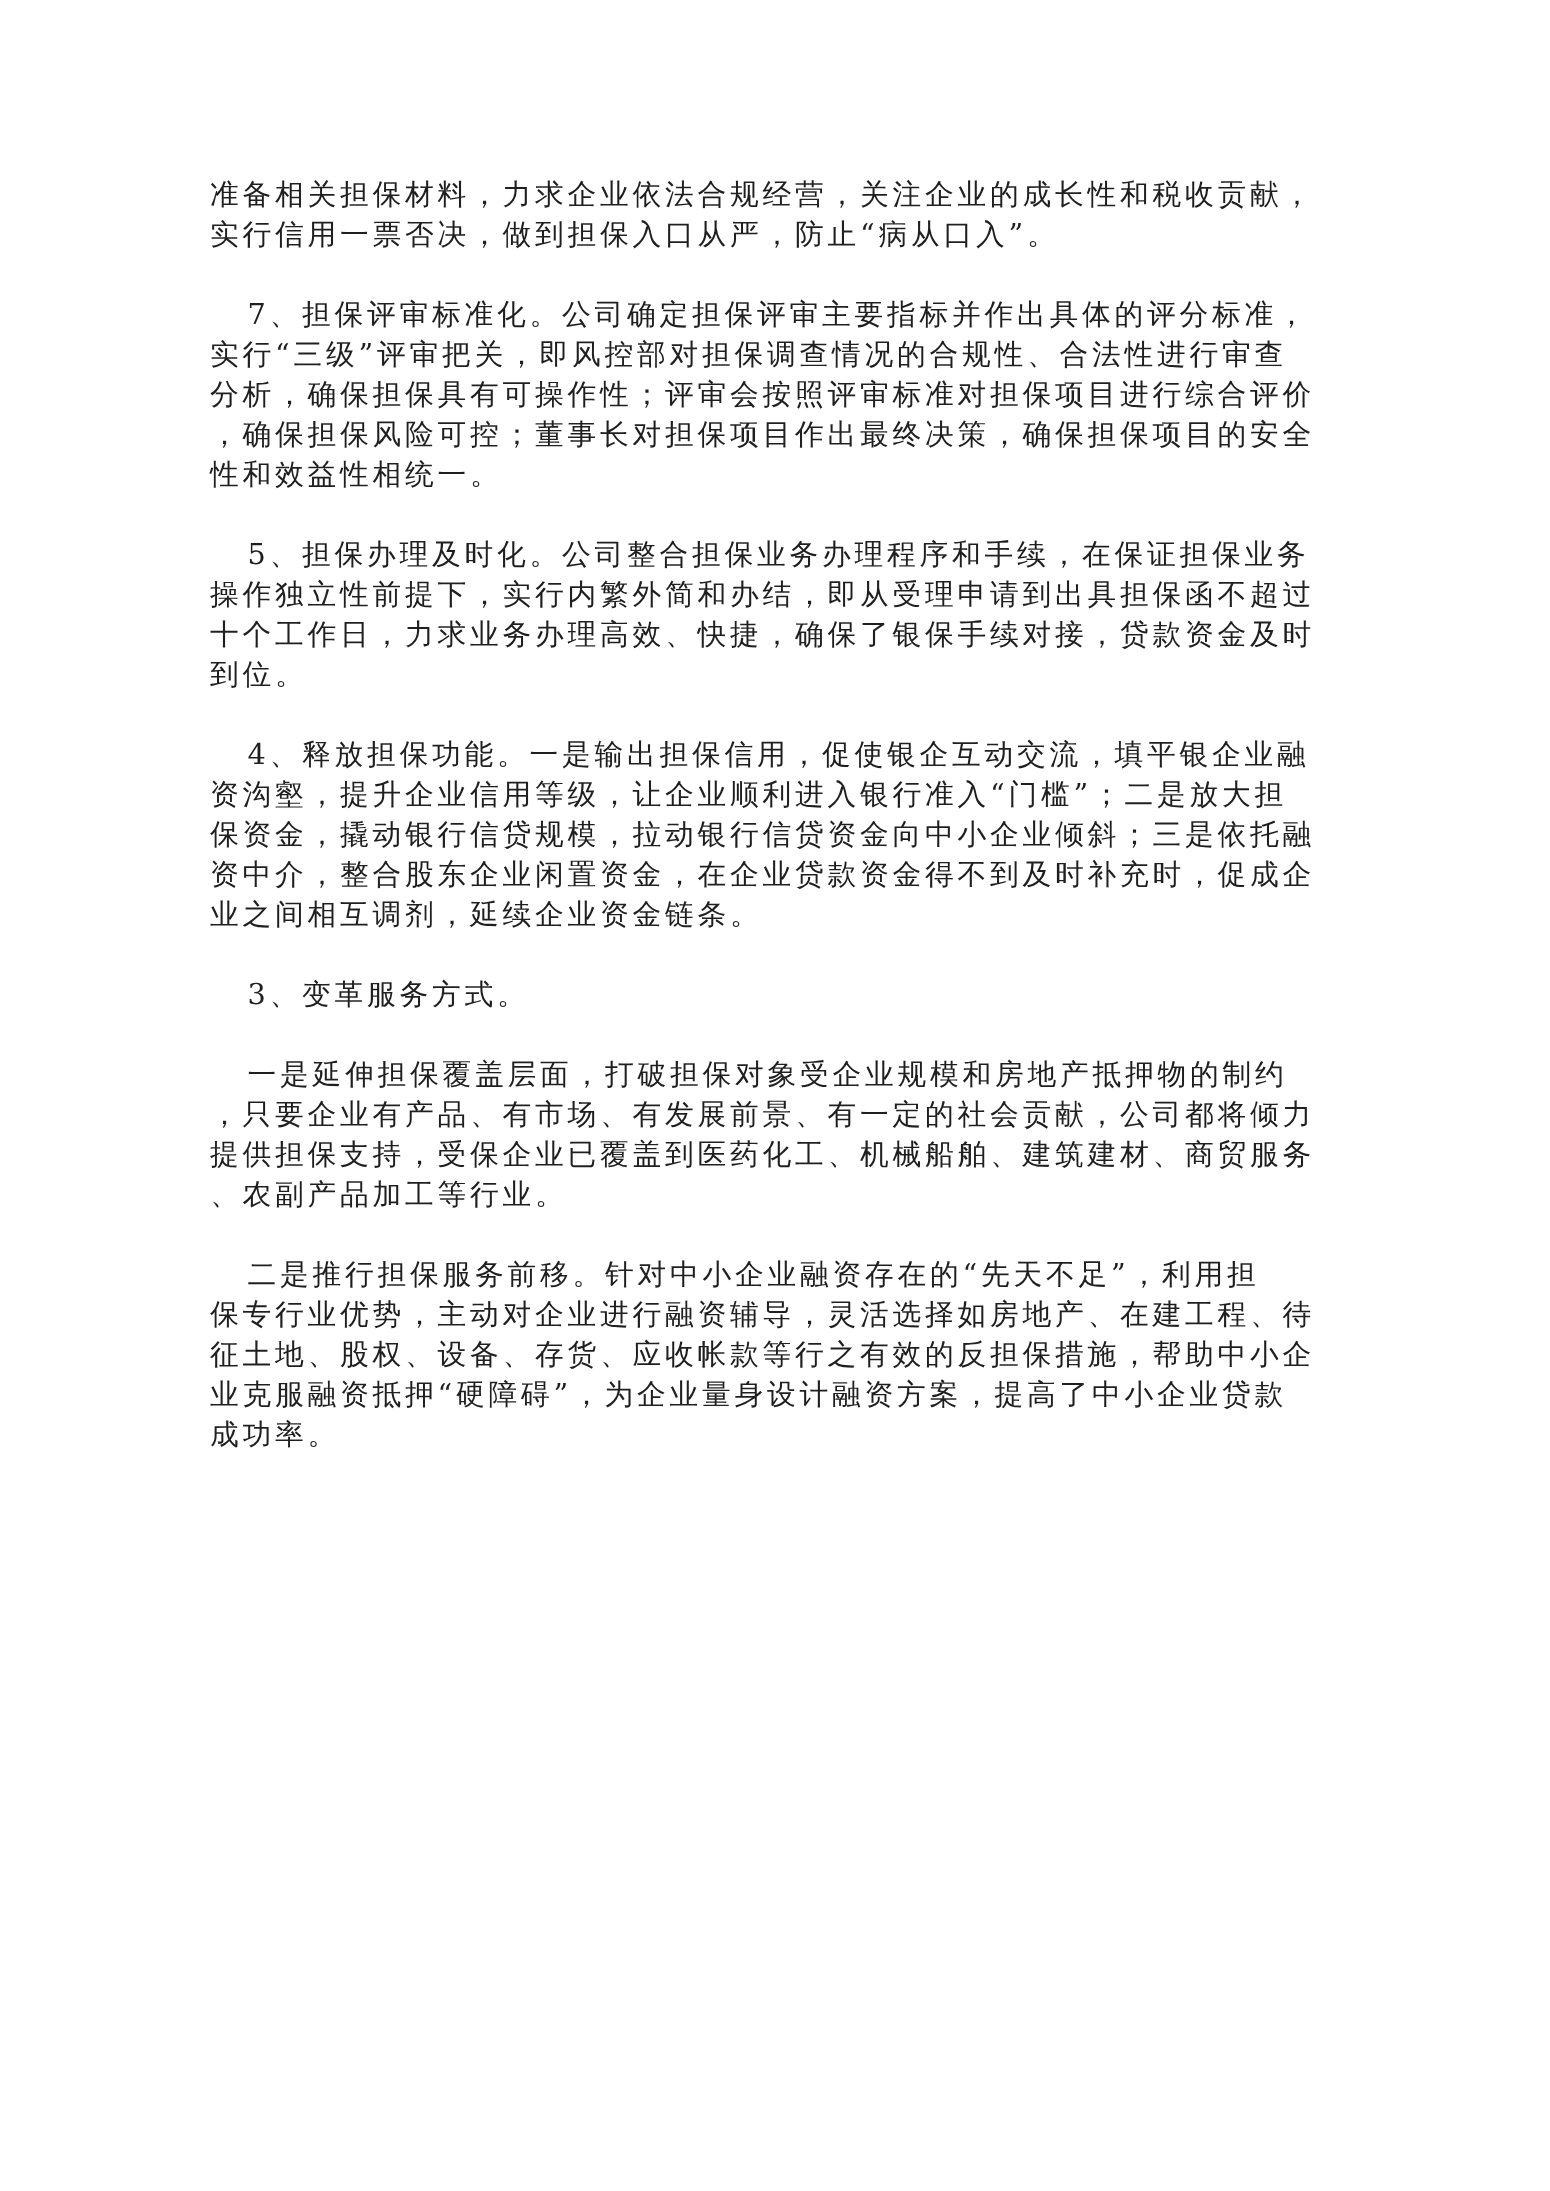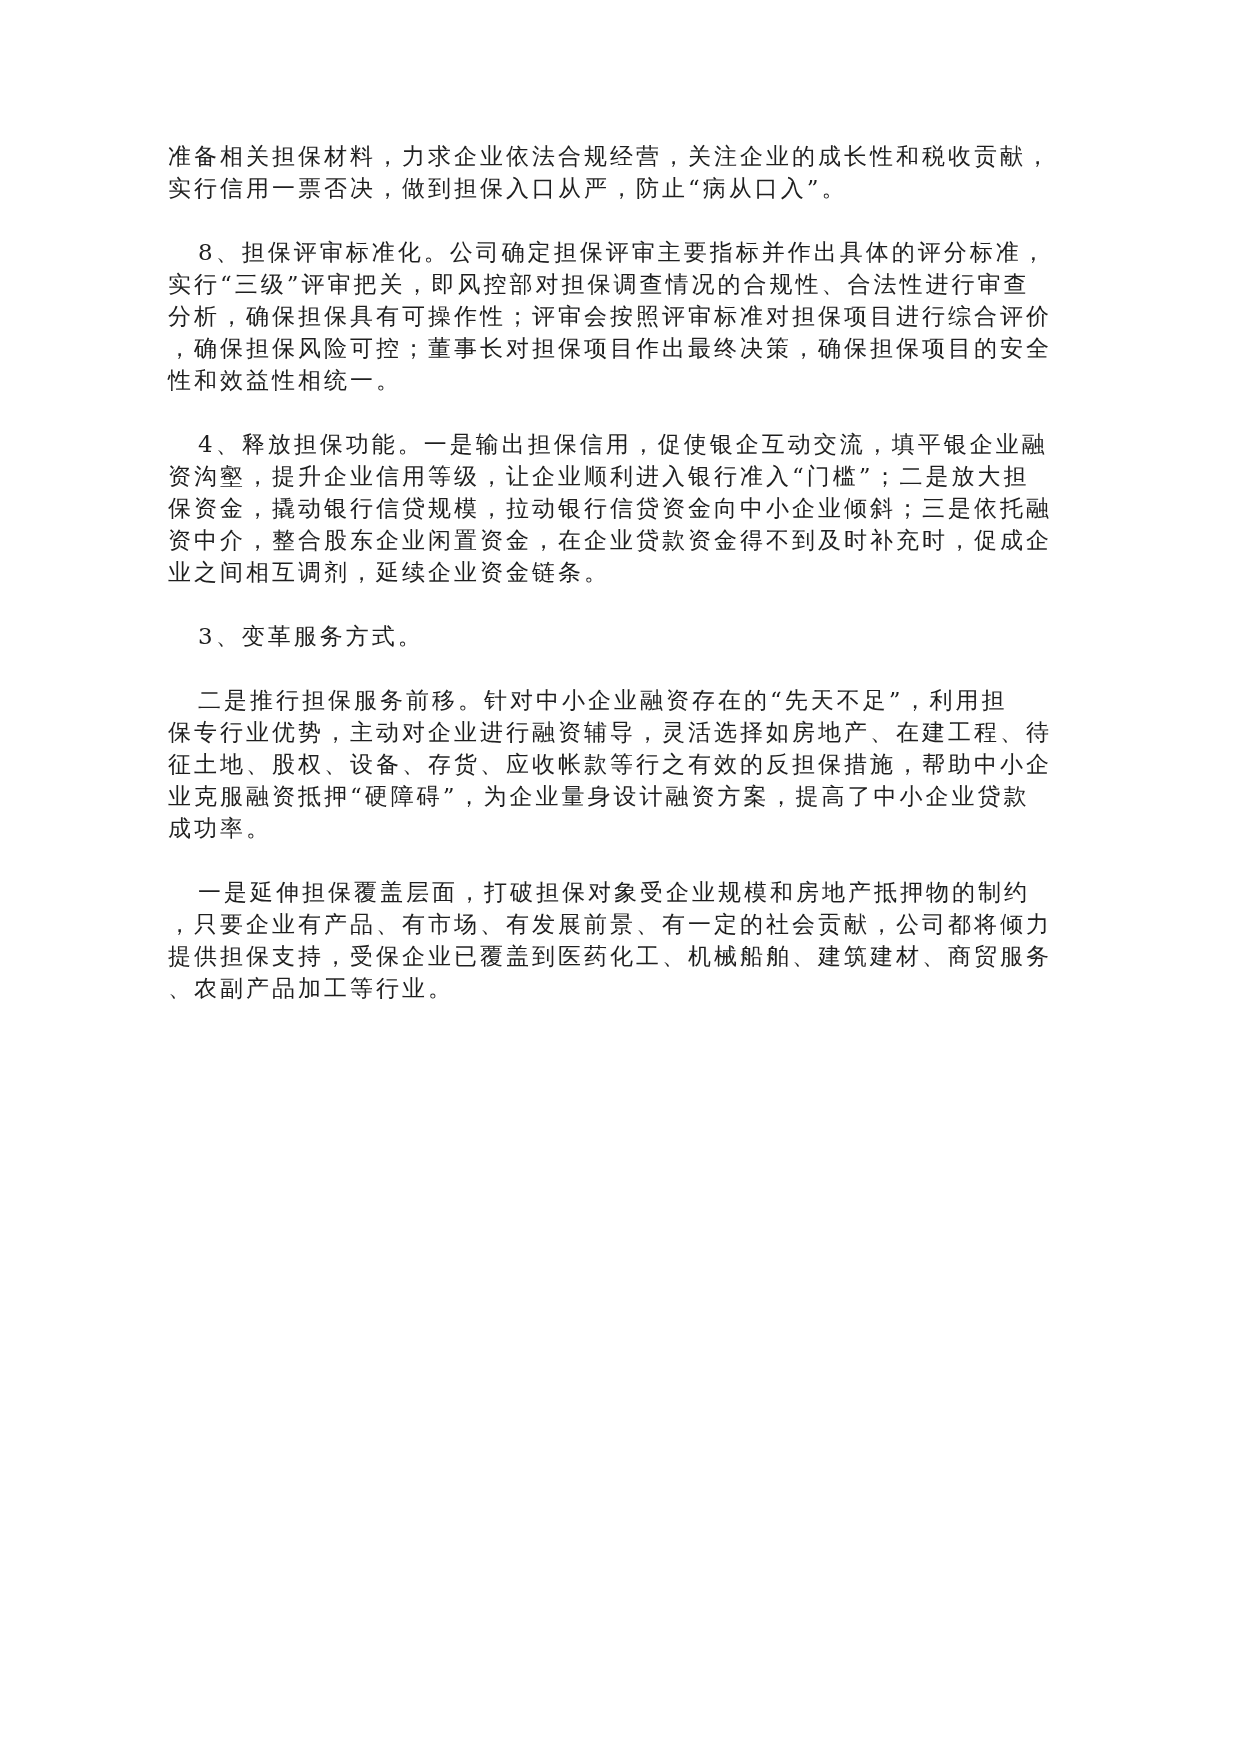--- a/index.html
+++ b/index.html
@@ -35,40 +35,44 @@
   }
 </style>
 </head>
 <body>
 
 <div class="page">
   <p class="doc-paragraph">准备相关担保材料，力求企业依法合规经营，关注企业的成长性和税收贡献，
 实行信用一票否决，做到担保入口从严，防止“病从口入”。</p>
 
 
-  <p class="doc-paragraph indent">8、担保评审标准化。公司确定担保评审主要指标并作出具体的评分标准，
+  <p class="doc-paragraph indent">7、担保评审标准化。公司确定担保评审主要指标并作出具体的评分标准，
 实行“三级”评审把关，即风控部对担保调查情况的合规性、合法性进行审查
 分析，确保担保具有可操作性；评审会按照评审标准对担保项目进行综合评价
 ，确保担保风险可控；董事长对担保项目作出最终决策，确保担保项目的安全
 性和效益性相统一。</p>
 
+  <p class="doc-paragraph indent">5、担保办理及时化。公司整合担保业务办理程序和手续，在保证担保业务
+操作独立性前提下，实行内繁外简和办结，即从受理申请到出具担保函不超过
+十个工作日，力求业务办理高效、快捷，确保了银保手续对接，贷款资金及时
+到位。</p>
 
 
 
   <p class="doc-paragraph indent">4、释放担保功能。一是输出担保信用，促使银企互动交流，填平银企业融
 资沟壑，提升企业信用等级，让企业顺利进入银行准入“门槛”；二是放大担
 保资金，撬动银行信贷规模，拉动银行信贷资金向中小企业倾斜；三是依托融
 资中介，整合股东企业闲置资金，在企业贷款资金得不到及时补充时，促成企
 业之间相互调剂，延续企业资金链条。</p>
 
   <p class="doc-paragraph indent">3、变革服务方式。</p>
 
+  <p class="doc-paragraph indent">一是延伸担保覆盖层面，打破担保对象受企业规模和房地产抵押物的制约
+，只要企业有产品、有市场、有发展前景、有一定的社会贡献，公司都将倾力
+提供担保支持，受保企业已覆盖到医药化工、机械船舶、建筑建材、商贸服务
+、农副产品加工等行业。</p>
+
   <p class="doc-paragraph indent">二是推行担保服务前移。针对中小企业融资存在的“先天不足”，利用担
 保专行业优势，主动对企业进行融资辅导，灵活选择如房地产、在建工程、待
 征土地、股权、设备、存货、应收帐款等行之有效的反担保措施，帮助中小企
 业克服融资抵押“硬障碍”，为企业量身设计融资方案，提高了中小企业贷款
 成功率。</p>
-
-  <p class="doc-paragraph indent">一是延伸担保覆盖层面，打破担保对象受企业规模和房地产抵押物的制约
-，只要企业有产品、有市场、有发展前景、有一定的社会贡献，公司都将倾力
-提供担保支持，受保企业已覆盖到医药化工、机械船舶、建筑建材、商贸服务
-、农副产品加工等行业。</p>
 </div>
 
 </body></html>

